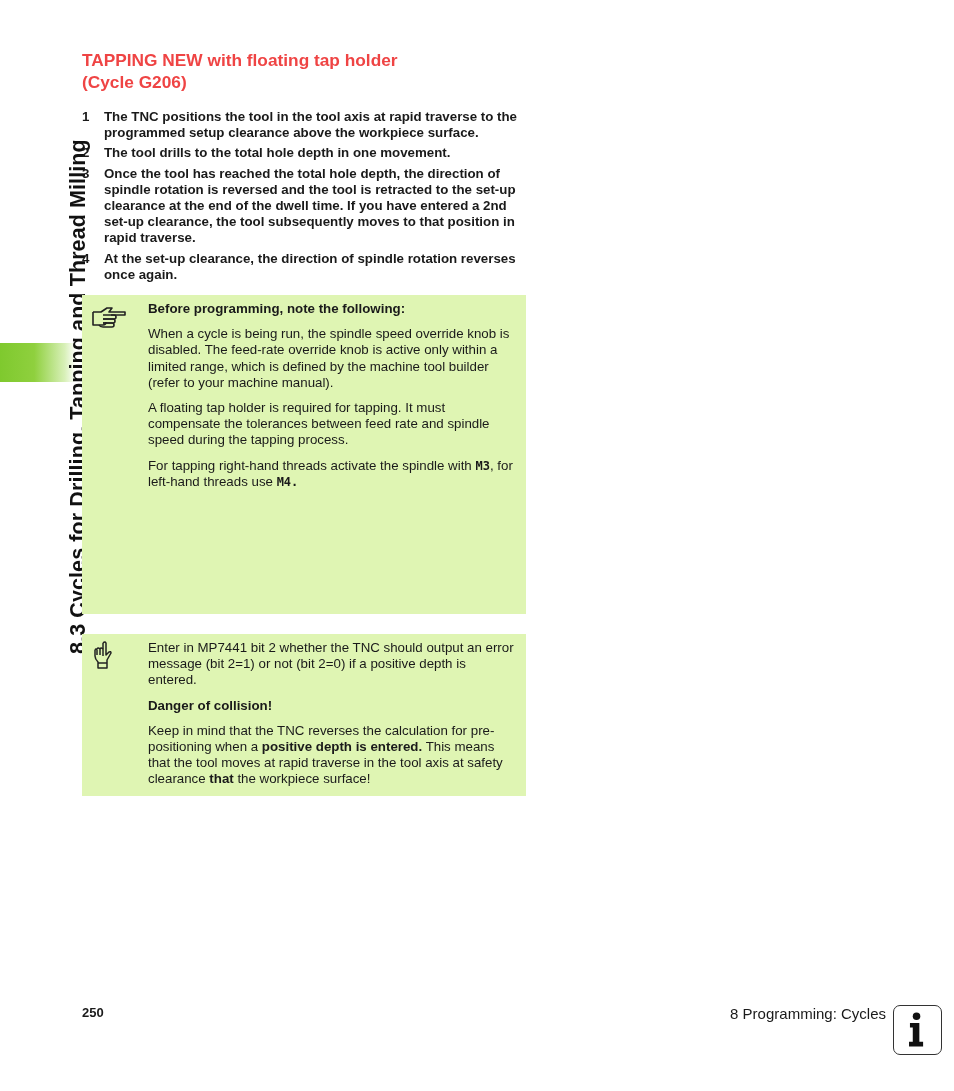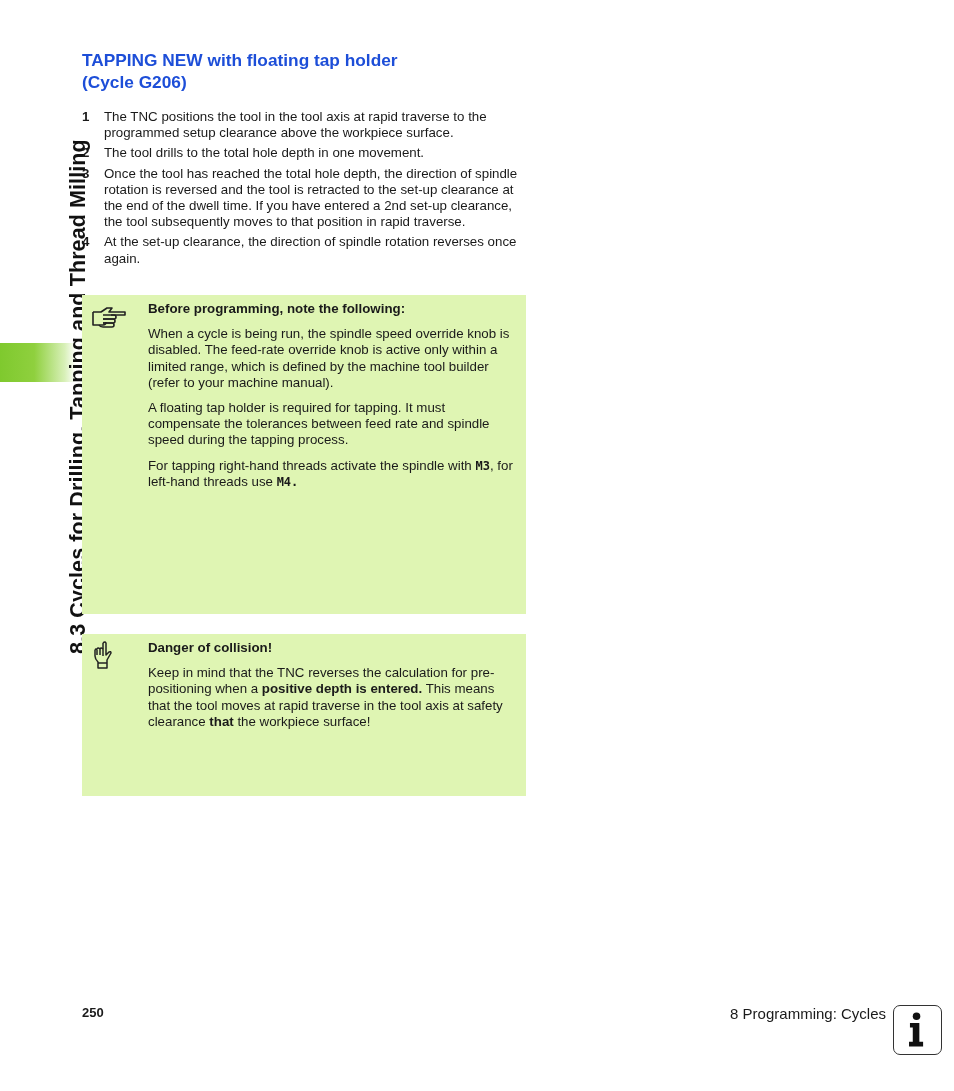--- a/index.html
+++ b/index.html
@@ -2,25 +2,25 @@
 <html><head>
 <meta charset="utf-8">
 <style>
   html, body { margin:0; padding:0; }
   body { width:954px; height:1091px; background:#ffffff; position:relative; overflow:hidden;
          font-family:"Liberation Sans", sans-serif; color:#1a1a1a; }
   .side-tab { position:absolute; left:0; top:343px; width:76px; height:39px;
               background:linear-gradient(to right, #7fc92e 0%, #8fd03e 45%, #d8f0b8 85%, #ffffff 100%); }
   .side-title { position:absolute; left:66px; top:654px; transform-origin:0 0; transform:rotate(-90deg);
                 font-weight:bold; font-size:21.5px; white-space:nowrap; color:#111; letter-spacing:0.1px; }
-  .heading { position:absolute; left:82px; top:49px; width:450px; font-weight:bold; font-size:17.3px; line-height:22px; color:#1d4ed8; }
+  .heading { position:absolute; left:82px; top:49px; width:450px; font-weight:bold; font-size:17.3px; line-height:22px; color:#ef4444; }
   .steps { position:absolute; left:82px; top:109px; width:445px; margin:0; padding:0; list-style:none; font-size:13.3px; line-height:16.2px; }
   .steps li { display:flex; margin-bottom:4px; }
   .steps .num { width:22px; flex:none; font-weight:bold; }
-  .steps .txt { flex:1; }
+  .steps .txt { flex:1;font-weight:bold; }
   .note { position:absolute; left:82px; width:444px; background:#dff5b3; box-sizing:border-box; padding:6px 10px 8px 66px; font-size:13.3px; line-height:16.2px; }
   .note p { margin:0 0 9px 0; }
   .note p:last-child { margin-bottom:0; }
   .note .b { font-weight:bold; }
   .note code { font-family:"DejaVu Sans Mono", monospace; font-weight:bold; font-size:12px; }
   .note-icon { position:absolute; left:8px; top:8px; width:38px; height:30px; }
   .note1 { top:295px; height:319px; }
   .note2 { top:634px; height:162px; }
   .footer-page { position:absolute; left:82px; top:1005px; font-weight:bold; font-size:13px; }
   .footer-chapter { position:absolute; right:68px; top:1005px; font-size:15px; }
@@ -77,20 +77,21 @@
   <svg class="note-icon" viewBox="0 0 38 30" style="left:10px;top:6px;">
     <g fill="none" stroke="#222" stroke-width="1.5" stroke-linejoin="round">
       <path d="M11 3 v13"></path>
       <path d="M11 3 q2 -2 3 0 v12 l3 -3 q2 -1 2 1 l-4 7 v8 h-9 v-6 q-3 -3 -3 -6 v-6"></path>
       <path d="M3 10 q1 -2 2 0 v5"></path>
       <path d="M5 9 q1 -2 3 0 v6"></path>
       <path d="M8 9 q1 -2 3 0"></path>
       <path d="M6 23 h9"></path>
     </g>
   </svg>
+  <p>Enter in MP7441 bit 2 whether the TNC should output an error message (bit 2=1) or not (bit 2=0) if a positive depth is entered.</p>
   <p class="b">Danger of collision!</p>
   <p><span>Keep in mind that the TNC reverses the calculation for pre-positioning when a </span><b>positive depth is entered.</b><span> This means that the tool moves at rapid traverse in the tool axis at safety clearance </span><b>that</b><span> the workpiece surface!</span></p>
 </div>
 
 <div class="footer-page">250</div>
 <div class="footer-chapter">8 Programming: Cycles</div>
 <div class="info-icon">
   <svg viewBox="0 0 49 50" width="46" height="47">
     <circle cx="24" cy="11" r="4" fill="#111"></circle>
     <path d="M17 18 h10 v20 h4 v5 h-15 v-5 h4 v-15 h-3 z" fill="#111"></path>

